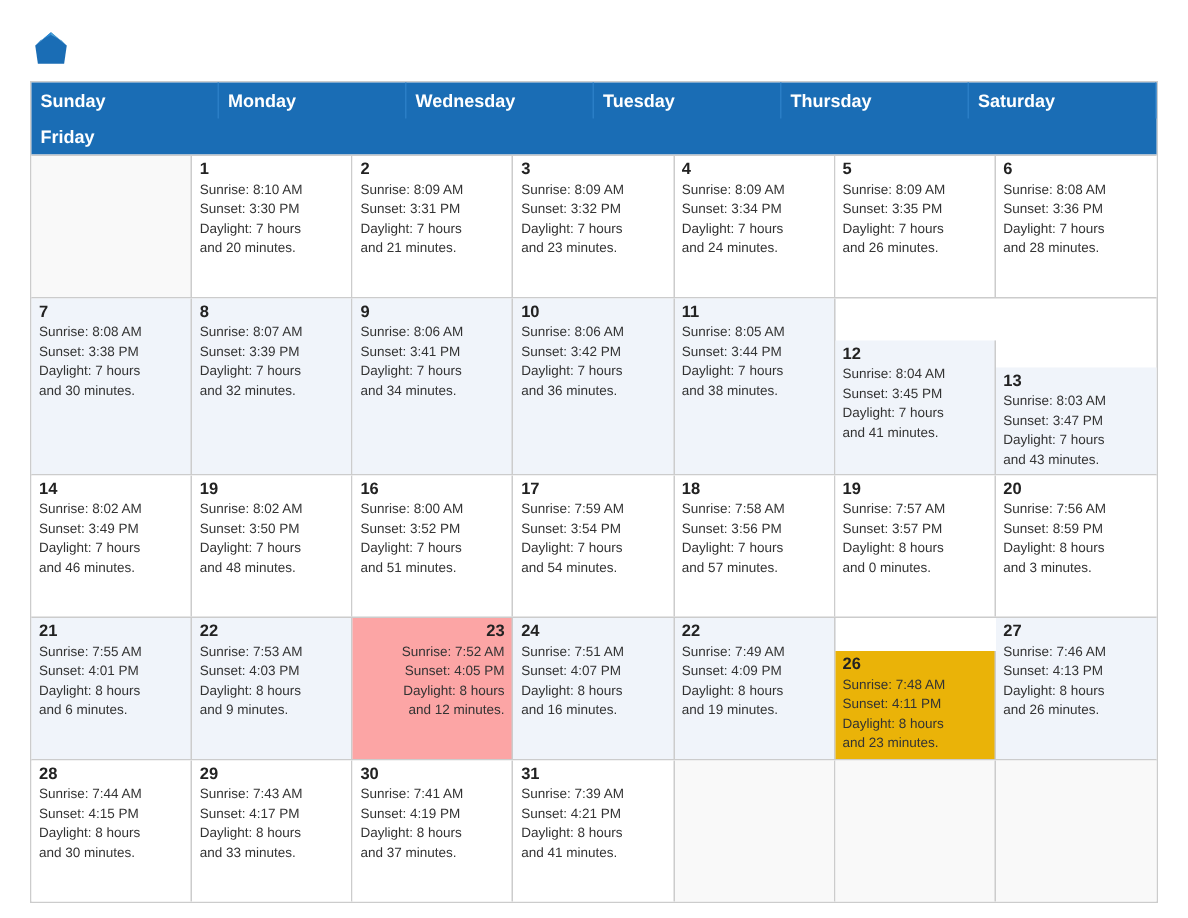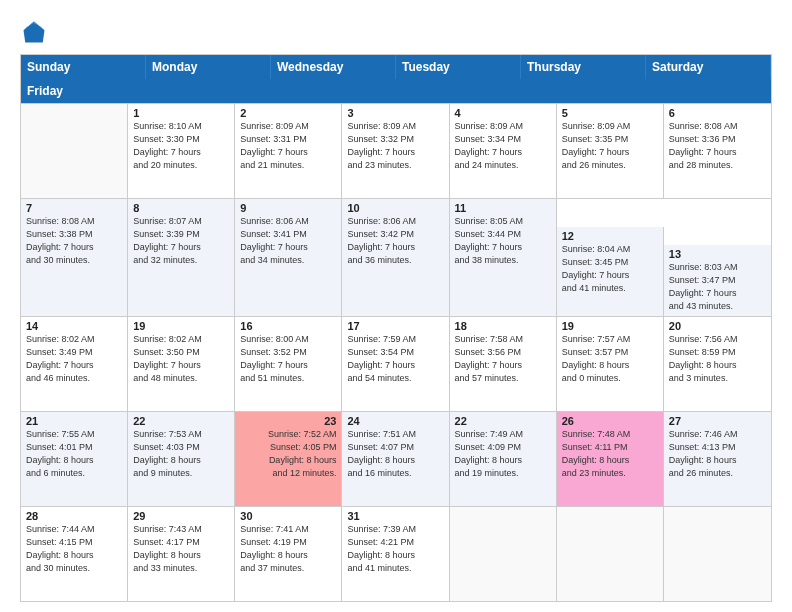--- a/index.html
+++ b/index.html
@@ -298,21 +298,21 @@
             <div class="cell-line">Sunrise: 7:51 AM</div>
             <div class="cell-line">Sunset: 4:07 PM</div>
             <div class="cell-line">Daylight: 8 hours<br>and 16 minutes.</div>
           </div>
           <div class="cal-cell alt-row" style="background: rgb(240, 244, 250);">
             <div class="day-num">22</div>
             <div class="cell-line">Sunrise: 7:49 AM</div>
             <div class="cell-line">Sunset: 4:09 PM</div>
             <div class="cell-line">Daylight: 8 hours<br>and 19 minutes.</div>
           </div>
-          <div class="cal-cell alt-row" style="background: #f9a8d4;">
+          <div class="cal-cell alt-row" style="background: #eab308; margin-top: 22px;">
             <div class="day-num">26</div>
             <div class="cell-line">Sunrise: 7:48 AM</div>
             <div class="cell-line">Sunset: 4:11 PM</div>
             <div class="cell-line">Daylight: 8 hours<br>and 23 minutes.</div>
           </div>
           <div class="cal-cell alt-row" style="background: rgb(240, 244, 250);">
             <div class="day-num">27</div>
             <div class="cell-line">Sunrise: 7:46 AM</div>
             <div class="cell-line">Sunset: 4:13 PM</div>
             <div class="cell-line">Daylight: 8 hours<br>and 26 minutes.</div>

